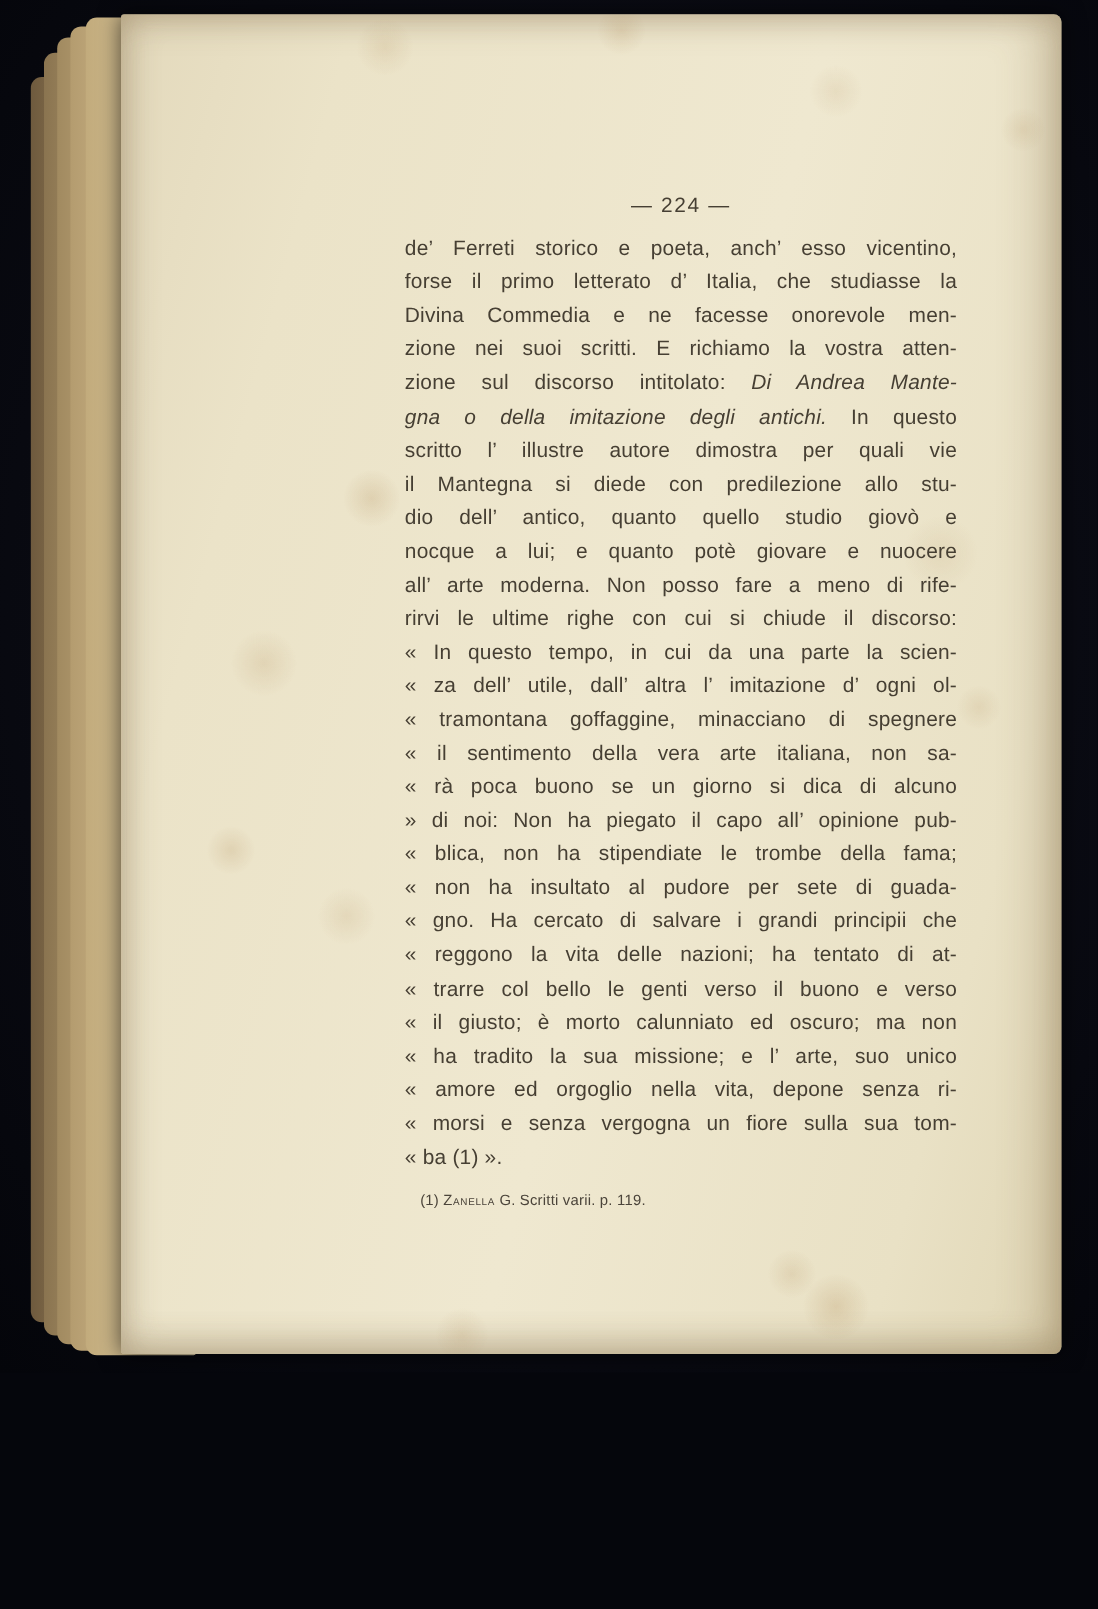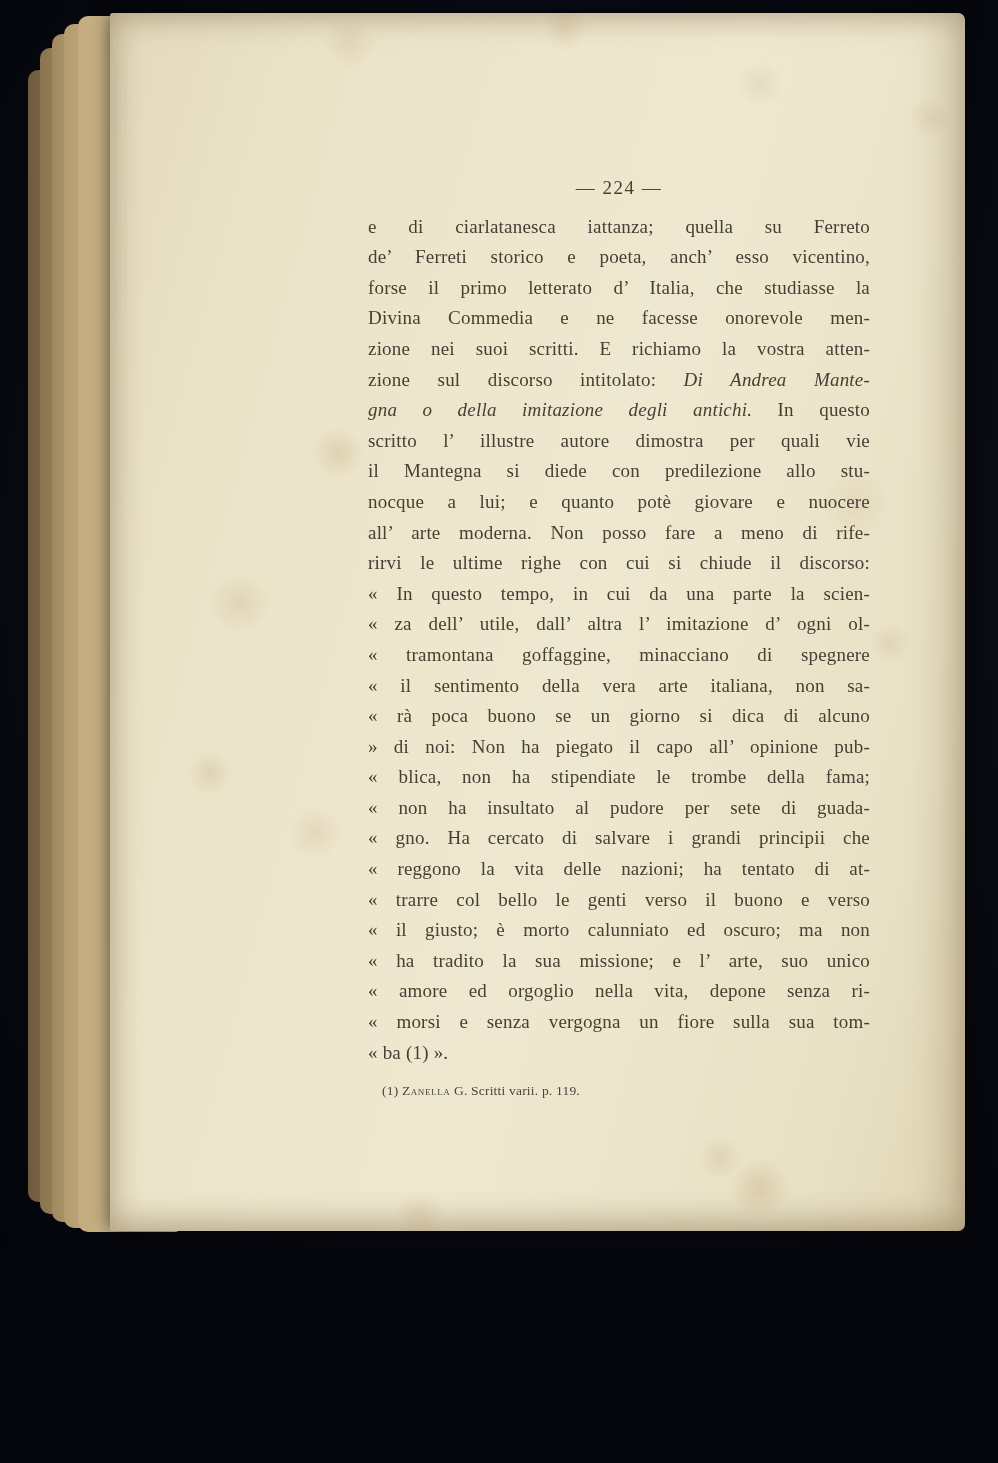--- a/index.html
+++ b/index.html
@@ -1,19 +1,19 @@
 <!DOCTYPE html>
 <html><head>
 <meta charset="utf-8">
 <style>
   html,body{margin:0;padding:0;background:#05060c;}
   .screen{
     position:relative;width:998px;height:1248px;overflow:hidden;
     background:radial-gradient(ellipse at 55% 45%, #10121c 0%, #0a0b13 55%, #04050a 100%);
-    font-family:Liberation Serif, serif;
+    font-family:Liberation Sans, sans-serif;
   }
   
   .stack{position:absolute;border-radius:10px 2px 2px 10px;}
   .s1{left:28px;top:70px;bottom:46px;width:60px;background:linear-gradient(90deg,#6e5a3e,#9a8159);}
   .s2{left:40px;top:48px;bottom:34px;width:66px;background:linear-gradient(90deg,#8a7450,#b29a6e);}
   .s3{left:52px;top:34px;bottom:26px;width:72px;background:linear-gradient(90deg,#a18a60,#c6ae82);}
   .s4{left:64px;top:24px;bottom:20px;width:84px;background:linear-gradient(90deg,#b49c6f,#d5bf95);}
   .s5{left:78px;top:16px;bottom:16px;width:100px;background:linear-gradient(90deg,#c2ab7c,#e2d2ab);}
   
   .page{
@@ -66,29 +66,29 @@
   <div class="stack s2"></div>
   <div class="stack s3"></div>
   <div class="stack s4"></div>
   <div class="stack s5"></div>
 
   <div class="page">
     <div class="stains"></div>
     <div class="text-col">
       <div class="page-number">— 224 —</div>
       <div class="lines" id="body-lines">
-          <div class="text-line"><span>e di ciarlatanesca iattanza; quella su Ferreto</span></div>
           <div class="text-line"><span>de’ Ferreti storico e poeta, anch’ esso vicentino,</span></div>
           <div class="text-line"><span>forse il primo letterato d’ Italia, che studiasse la</span></div>
           <div class="text-line"><span>Divina Commedia e ne facesse onorevole men-</span></div>
           <div class="text-line"><span>zione nei suoi scritti. E richiamo la vostra atten-</span></div>
           <div class="text-line"><span>zione sul discorso intitolato: </span><span class="it">Di Andrea Mante-</span></div>
           <div class="text-line"><span class="it">gna o della imitazione degli antichi.</span><span> In questo</span></div>
           <div class="text-line"><span>scritto l’ illustre autore dimostra per quali vie</span></div>
           <div class="text-line"><span>il Mantegna si diede con predilezione allo stu-</span></div>
+          <div class="text-line"><span>dio dell’ antico, quanto quello studio giovò e</span></div>
           <div class="text-line"><span>nocque a lui; e quanto potè giovare e nuocere</span></div>
           <div class="text-line"><span>all’ arte moderna. Non posso fare a meno di rife-</span></div>
           <div class="text-line"><span>rirvi le ultime righe con cui si chiude il discorso:</span></div>
         </div>
       <div class="lines" id="quote-lines">
           <div class="text-line"><span>« In questo tempo, in cui da una parte la scien-</span></div>
           <div class="text-line"><span>« za dell’ utile, dall’ altra l’ imitazione d’ ogni ol-</span></div>
           <div class="text-line"><span>« tramontana goffaggine, minacciano di spegnere</span></div>
           <div class="text-line"><span>« il sentimento della vera arte italiana, non sa-</span></div>
           <div class="text-line"><span>« rà poca buono se un giorno si dica di alcuno</span></div>

